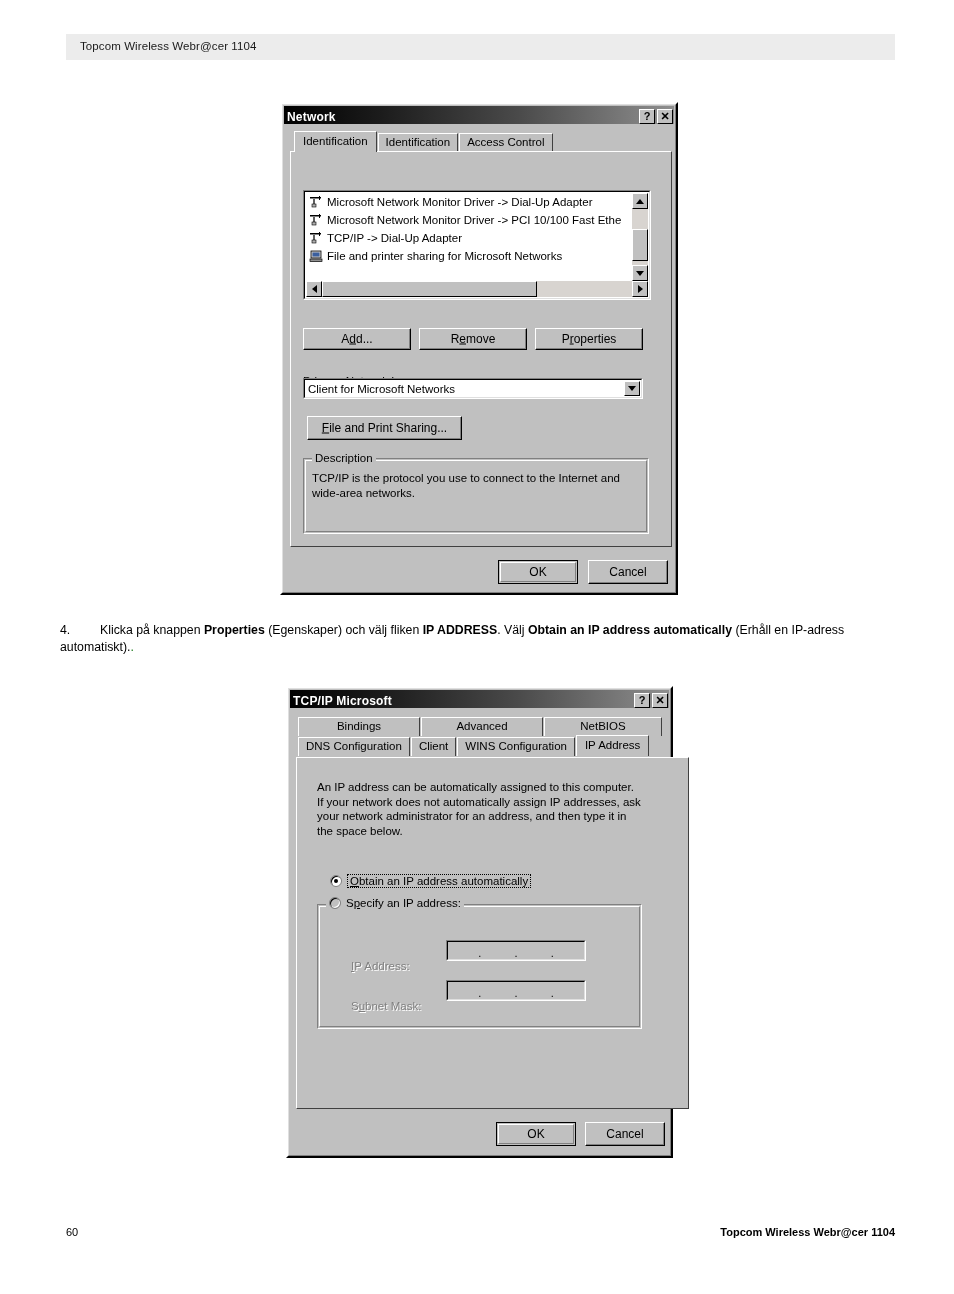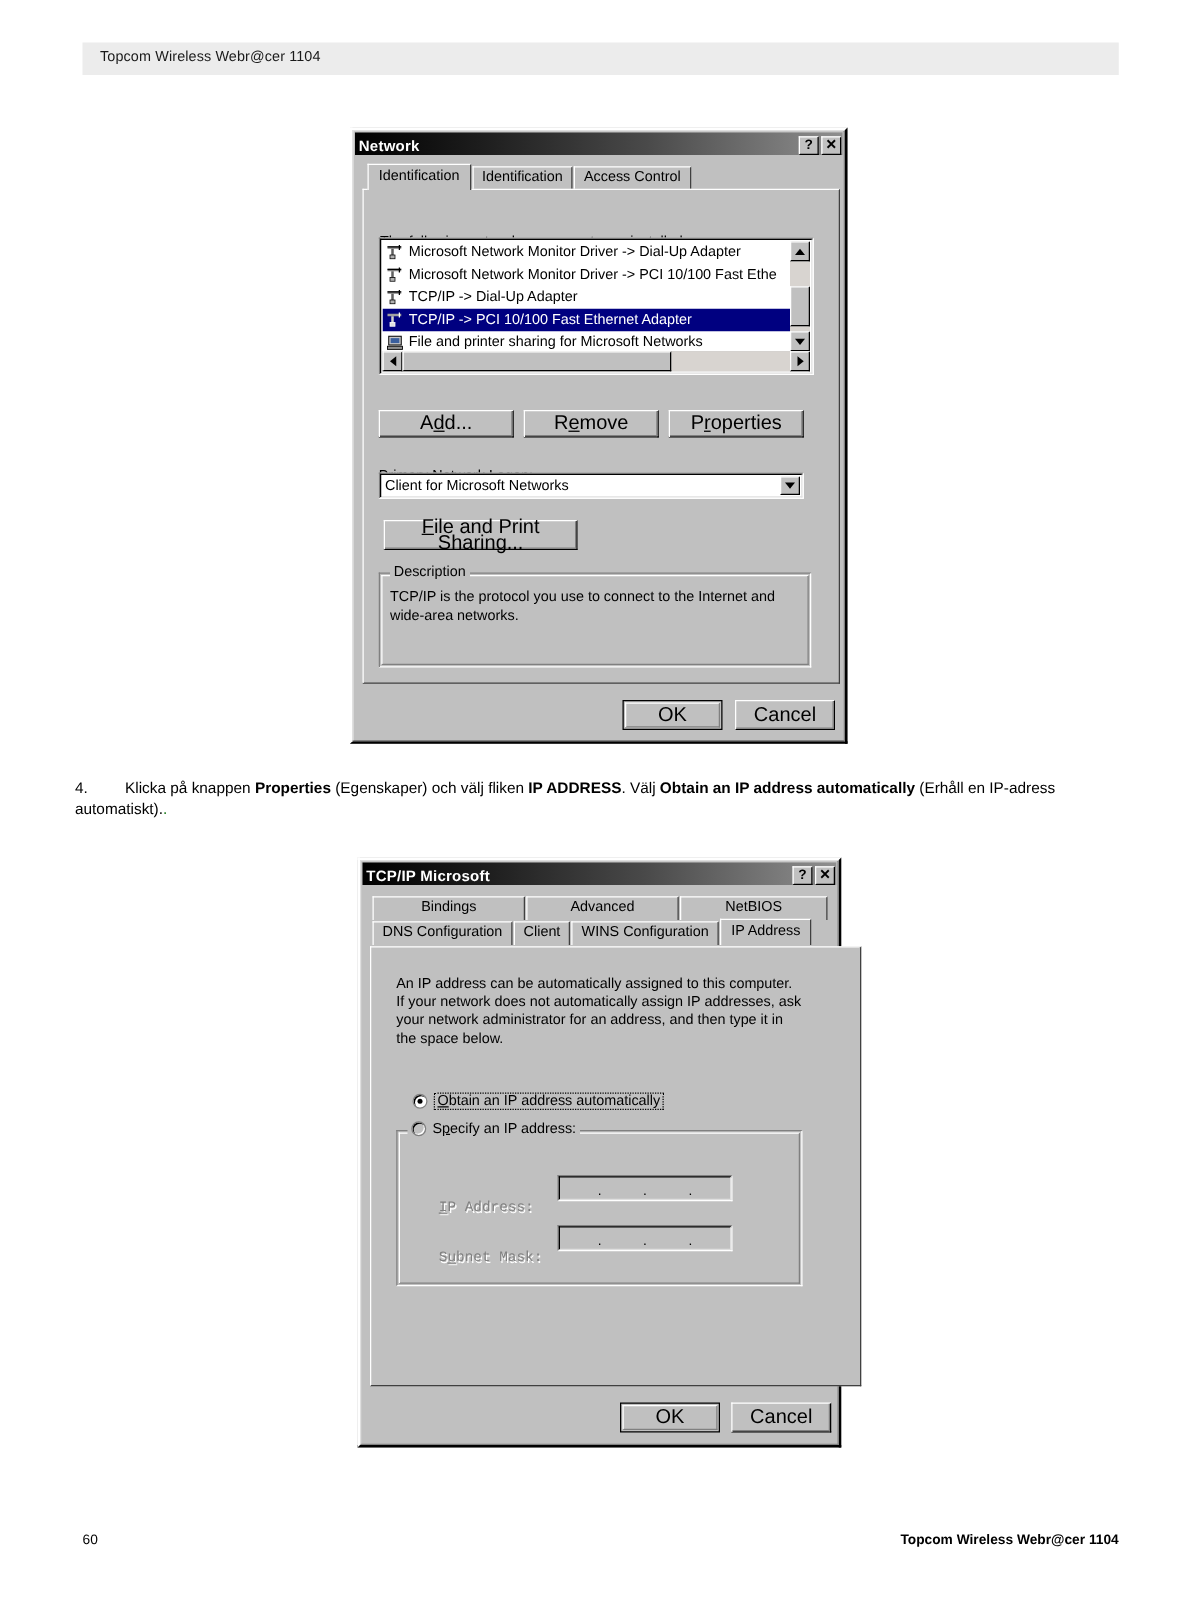--- a/index.html
+++ b/index.html
@@ -156,21 +156,21 @@
 
   
   .btn {
     position: absolute;
     background: #c0c0c0;
     border-top: 1px solid #ffffff;
     border-left: 1px solid #ffffff;
     border-right: 1px solid #000000;
     border-bottom: 1px solid #000000;
     box-sizing: border-box;
-    font-size: 16px;
+    font-size: 12px;
     text-align: center;
     color: #000;
     cursor: default;
   }
   .btn .bev {
     position: absolute; inset: 0;
     border-right: 1px solid #808080;
     border-bottom: 1px solid #808080;
     pointer-events: none;
   }
@@ -388,21 +388,20 @@
   .radio.disabled {
     background: #c0c0c0;
   }
   .focus-rect {
     border: 1px dotted #000;
     padding: 0 2px;
   }
   .disabled-text {
     color: #808080;
     text-shadow: 1px 1px 0 #ffffff;
-    font-family: Liberation Mono, monospace;
   }
 
   .ipfield {
     position: absolute;
     background: #c0c0c0;
     border-top: 1px solid #808080;
     border-left: 1px solid #808080;
     border-right: 1px solid #ffffff;
     border-bottom: 1px solid #ffffff;
     box-sizing: border-box;
@@ -492,31 +491,20 @@
             <svg width="15" height="14" viewBox="0 0 15 14">
                 <rect x="1" y="2" width="11" height="2" fill="#808080"></rect>
                 <rect x="1" y="2" width="11" height="1" fill="#000"></rect>
                 <rect x="4" y="4" width="2" height="6" fill="#606060"></rect>
                 <rect x="3" y="9" width="4" height="3" fill="#b0b0b0" stroke="#000" stroke-width="0.6"></rect>
                 <rect x="10" y="1" width="1" height="4" fill="#000"></rect>
               </svg>
           </span>
           <span class="txt">TCP/IP -&gt; Dial-Up Adapter</span>
         </div>
-        <div class="list-item selected">
-          <span class="ico-proto">
-            <svg width="15" height="14" viewBox="0 0 15 14">
-                <rect x="1" y="2" width="11" height="2" fill="#a0a0a0"></rect>
-                <rect x="4" y="4" width="2" height="6" fill="#d0d0d0"></rect>
-                <rect x="3" y="9" width="4" height="3" fill="#e0e0e0" stroke="#fff" stroke-width="0.6"></rect>
-                <rect x="10" y="1" width="1" height="4" fill="#fff"></rect>
-              </svg>
-          </span>
-          <span class="txt">TCP/IP -&gt; PCI 10/100 Fast Ethernet Adapter</span>
-        </div>
         <div class="list-item">
           <span class="ico-share">
             <svg width="15" height="14" viewBox="0 0 15 14">
                 <rect x="2" y="2" width="10" height="7" fill="#c8c8c8" stroke="#000" stroke-width="0.8"></rect>
                 <rect x="3.5" y="3.5" width="7" height="4" fill="#3a5f9e"></rect>
                 <rect x="1" y="10" width="12" height="2.5" fill="#909090" stroke="#000" stroke-width="0.7"></rect>
               </svg>
           </span>
           <span class="txt">File and printer sharing for Microsoft Networks</span>
         </div>

